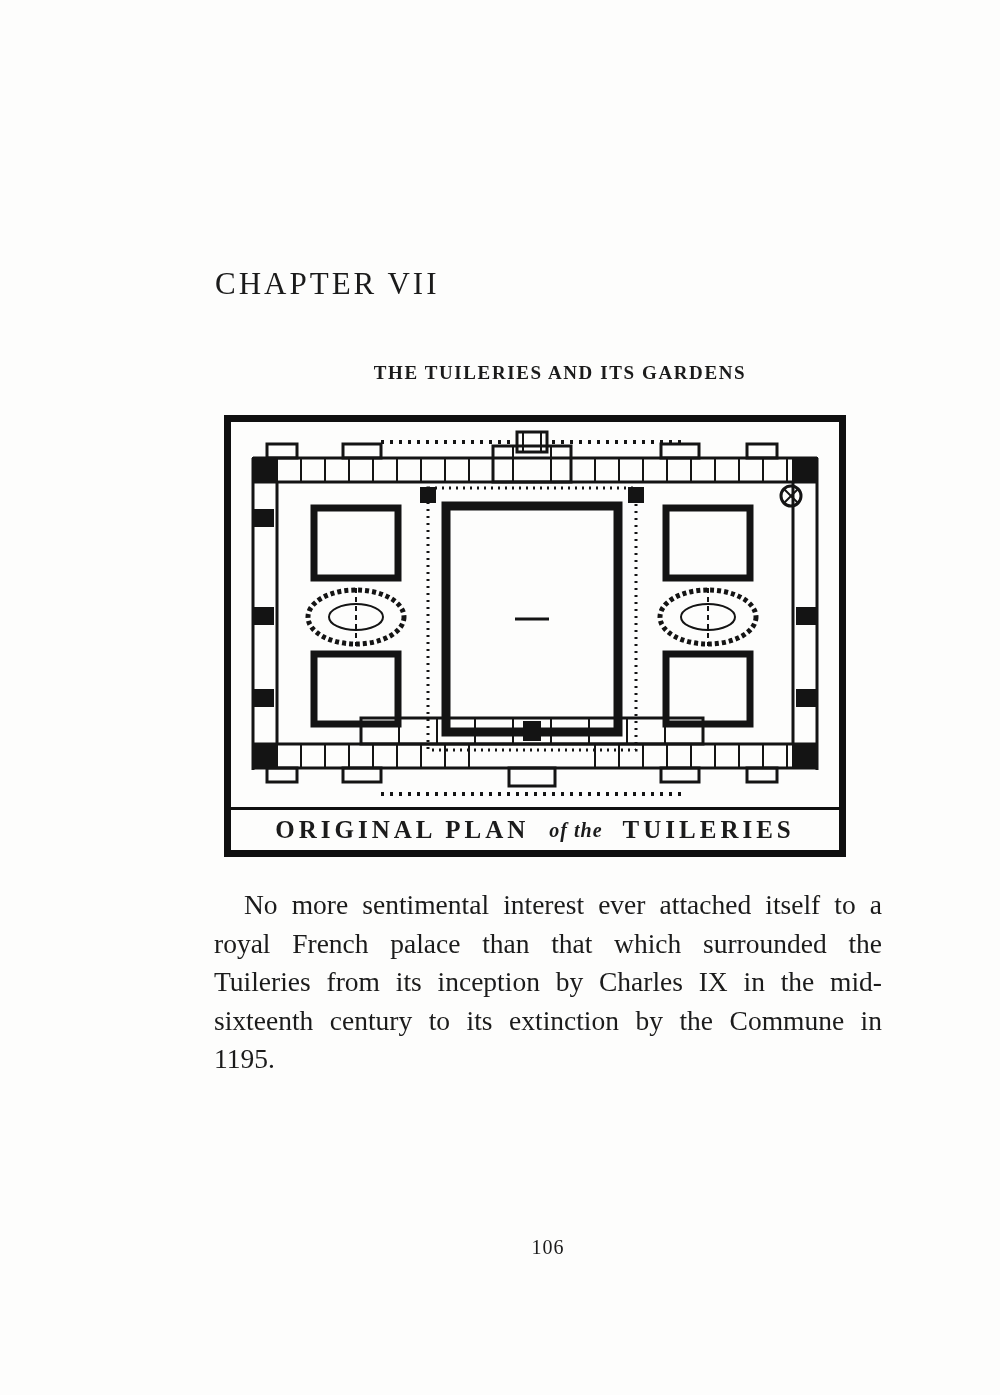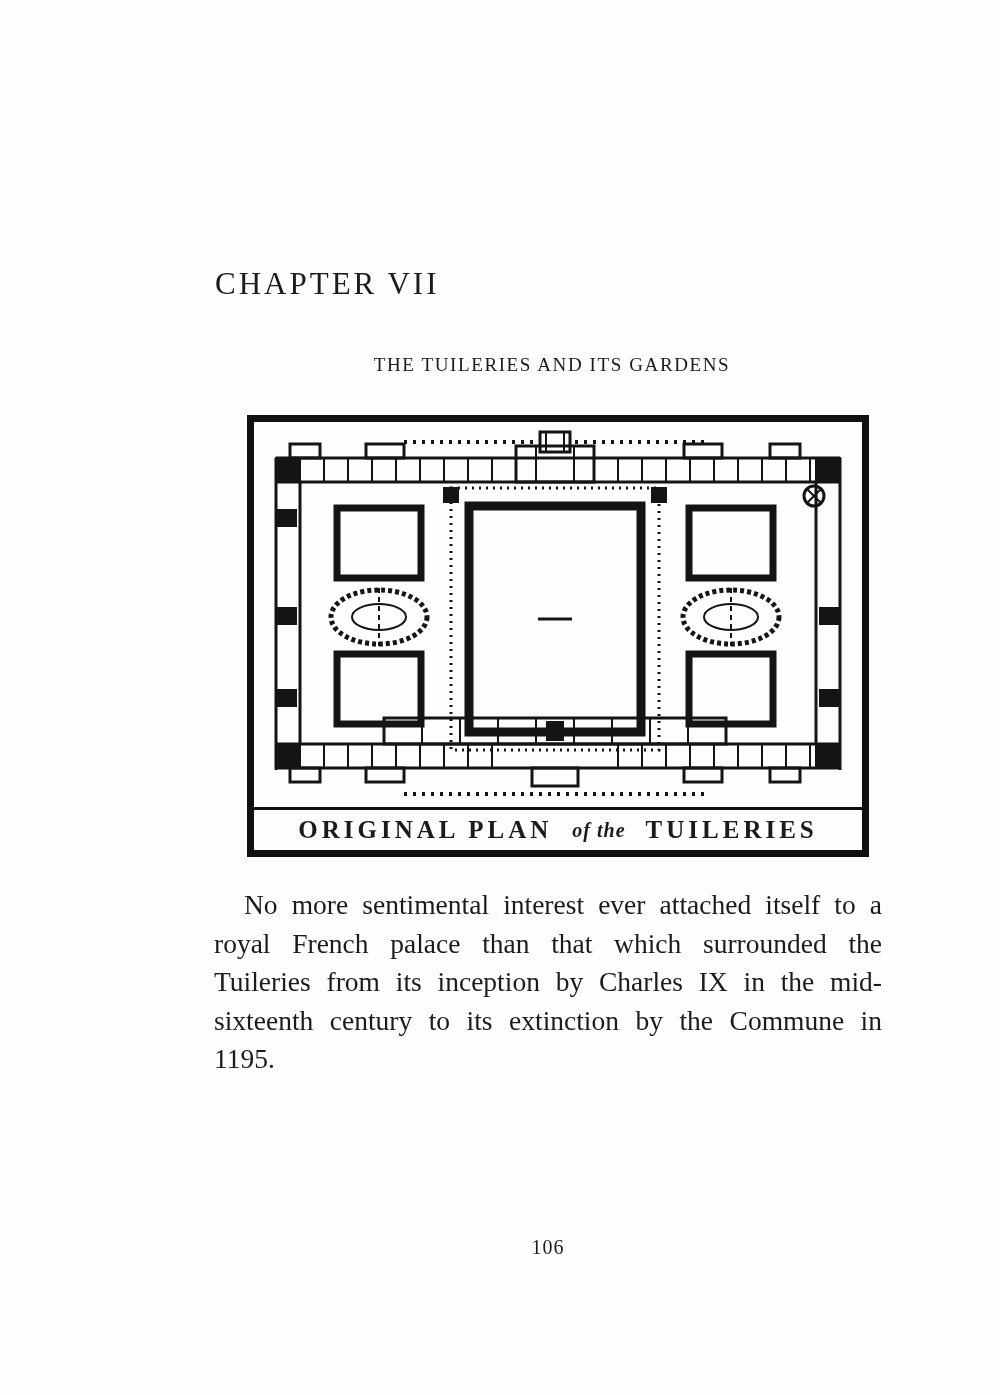--- a/index.html
+++ b/index.html
@@ -15,26 +15,26 @@
 
   .chapter-heading{
     position:absolute;top:266px;left:215px;width:666px;
     text-align:left;
     font-size:31px;letter-spacing:3px;
     font-weight:400;margin:0;
   }
   .subheading{
     position:absolute;top:350px;left:215px;width:666px;
     text-align:center;
-    font-size:19px;font-weight:400;letter-spacing:1.6px;
-    margin:4px;
+    font-size:19px;font-weight:700;letter-spacing:1.6px;
+    margin:12px;
   }
 
   .figure{
-    position:absolute;top:415px;left:247px;
+    position:absolute;top:415px;left:224px;
     width:608px;
     border:7px solid #101010;
     background:#fdfdfc;
   }
   .plan-area{
     width:608px;height:385px;
     background:#fdfdfc;
   }
   .plan-area svg{display:block;}
   .figure-caption{

